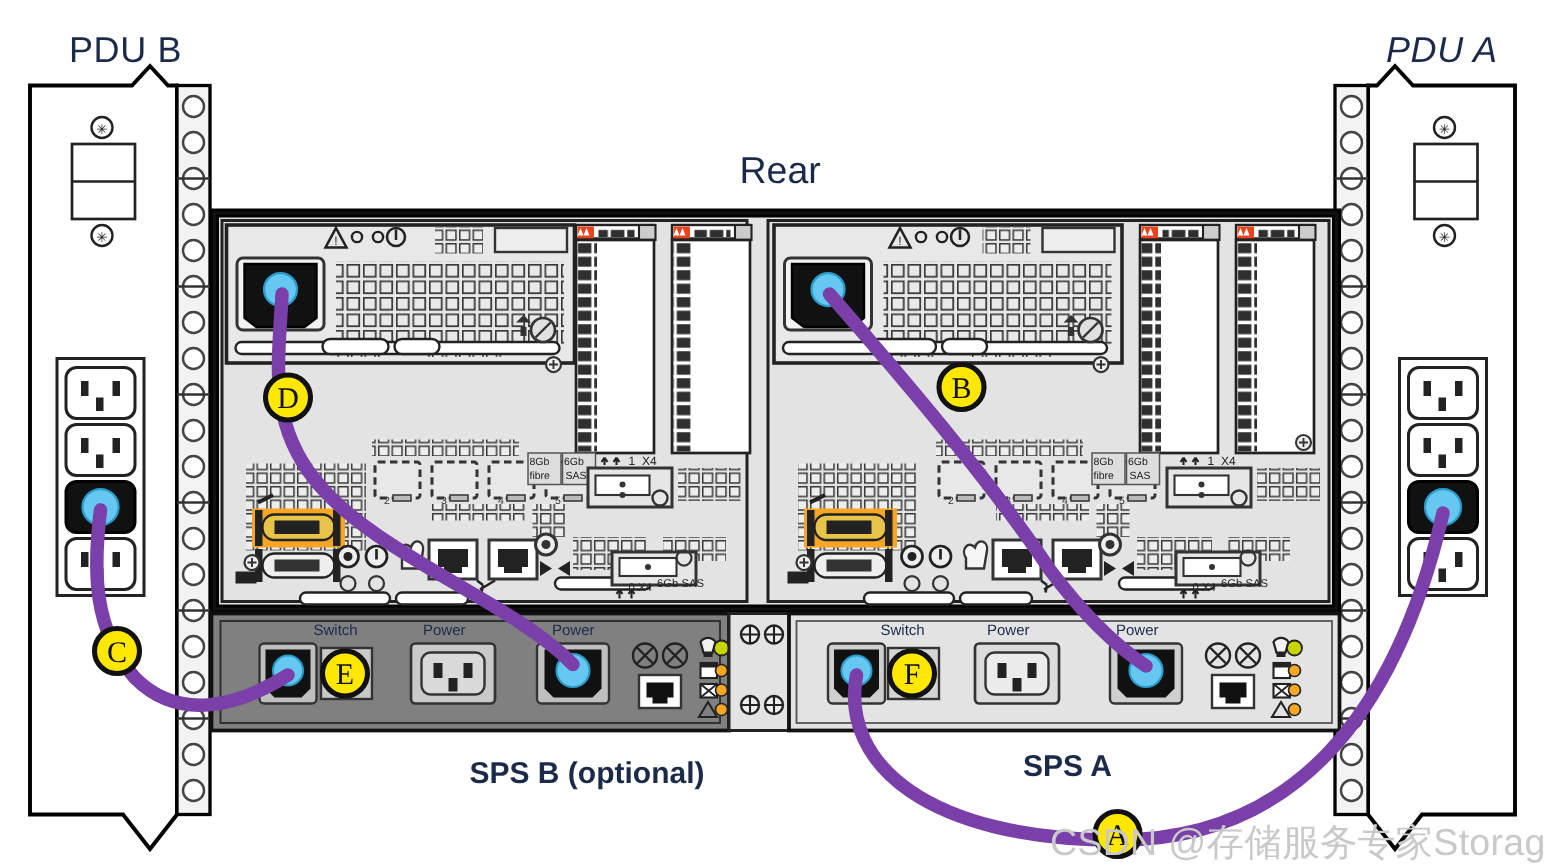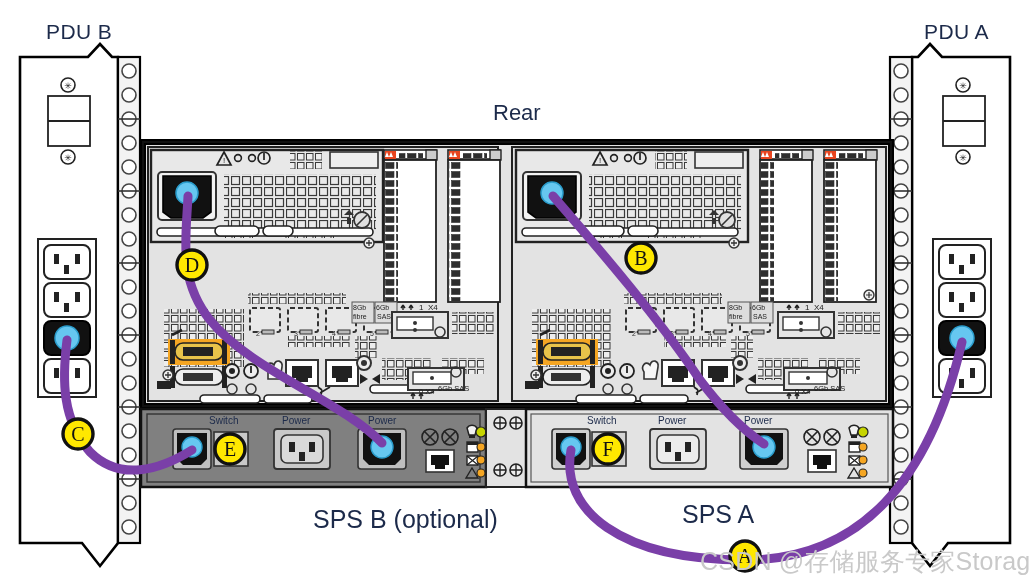--- a/index.html
+++ b/index.html
@@ -1,23 +1,23 @@
 <!DOCTYPE html>
 <html><head>
 <meta charset="utf-8">
 <style>
   html,body{margin:0;padding:0;background:#fff;}
   body{width:1030px;height:578px;position:relative;overflow:hidden;
        font-family:"Liberation Sans",sans-serif;}
   #stage{position:absolute;left:0;top:0;width:1030px;height:578px;}
   svg{position:absolute;left:0;top:0;}
   .txt{position:absolute;color:#1c2a4a;white-space:nowrap;}
-  .pdu-label{font-size:21px;letter-spacing:.4px;}
-  .rear-label{font-size:22px;}
-  .sps-label{font-size:25px;}
+  .pdu-label{font-size:24px;letter-spacing:.4px;}
+  .rear-label{font-size:25px;}
+  .sps-label{font-size:20px;font-weight:bold;}
   .panel-cap{font-size:10px;color:#1c2a4a;}
   .wm{position:absolute;font-size:25px;color:#c9c9c9;white-space:nowrap;
       letter-spacing:.2px;}
 </style>
 </head>
 <body>
 
 <div id="stage">
 
 <svg width="1030" height="578" viewBox="0 0 1030 578">
@@ -606,21 +606,21 @@
       <text x="608" y="456" font-size="20" text-anchor="middle" fill="#111" font-family="'Liberation Serif',serif">F</text>
     </g>
     <g>
       <circle cx="745" cy="556" r="15" fill="#ffe800" stroke="#111" stroke-width="3.4"></circle>
       <text x="745" y="563" font-size="20" text-anchor="middle" fill="#111" font-family="'Liberation Serif',serif">A</text>
     </g>
   </g>
 </svg>
 
 <div class="txt pdu-label" style="left:46px;top:20px;">PDU B</div>
-<div class="txt pdu-label" style="left:924px;top:20px;">PDU A</div>
+<div class="txt pdu-label" style="left:924px;top:20px;font-style:italic;">PDU A</div>
 <div class="txt rear-label" style="left:493px;top:100px;">Rear</div>
 
 <div class="txt panel-cap" style="left:209px;top:415px;">Switch</div>
 <div class="txt panel-cap" style="left:282px;top:415px;">Power</div>
 <div class="txt panel-cap" style="left:368px;top:415px;">Power</div>
 
 <div class="txt panel-cap" style="left:587px;top:415px;">Switch</div>
 <div class="txt panel-cap" style="left:658px;top:415px;">Power</div>
 <div class="txt panel-cap" style="left:744px;top:415px;">Power</div>
 

